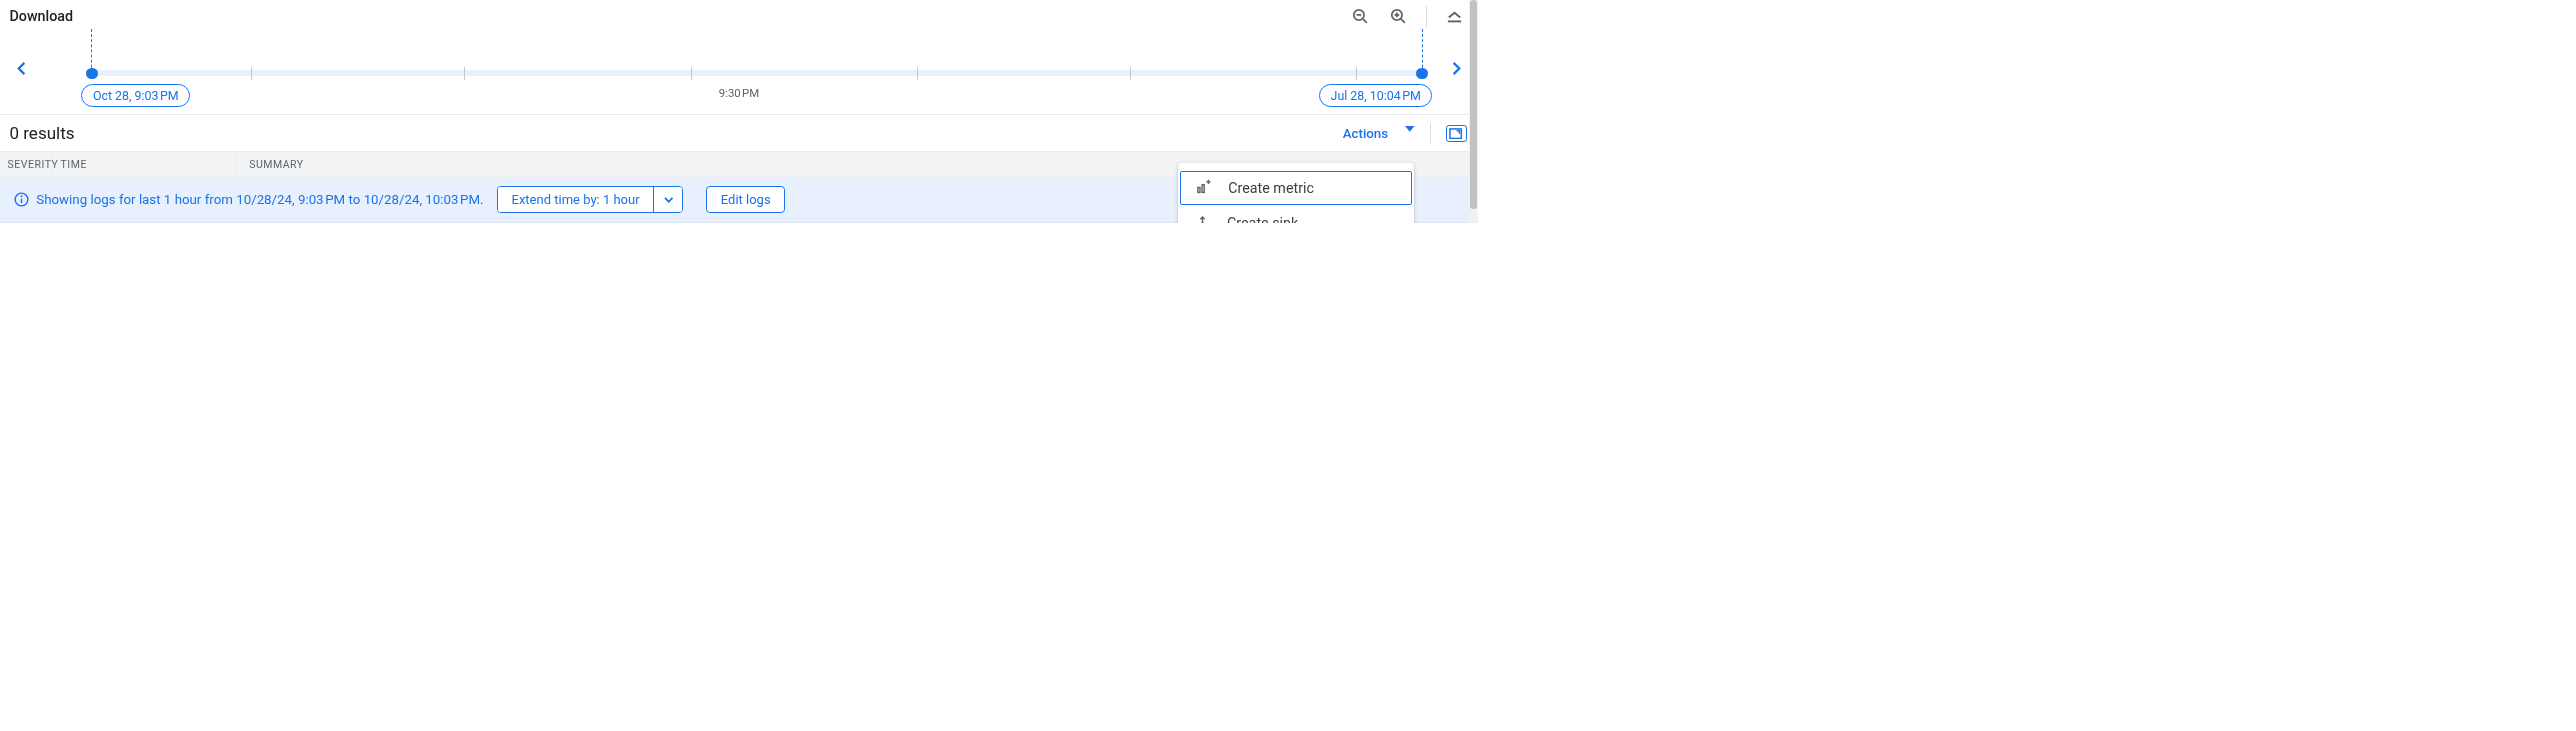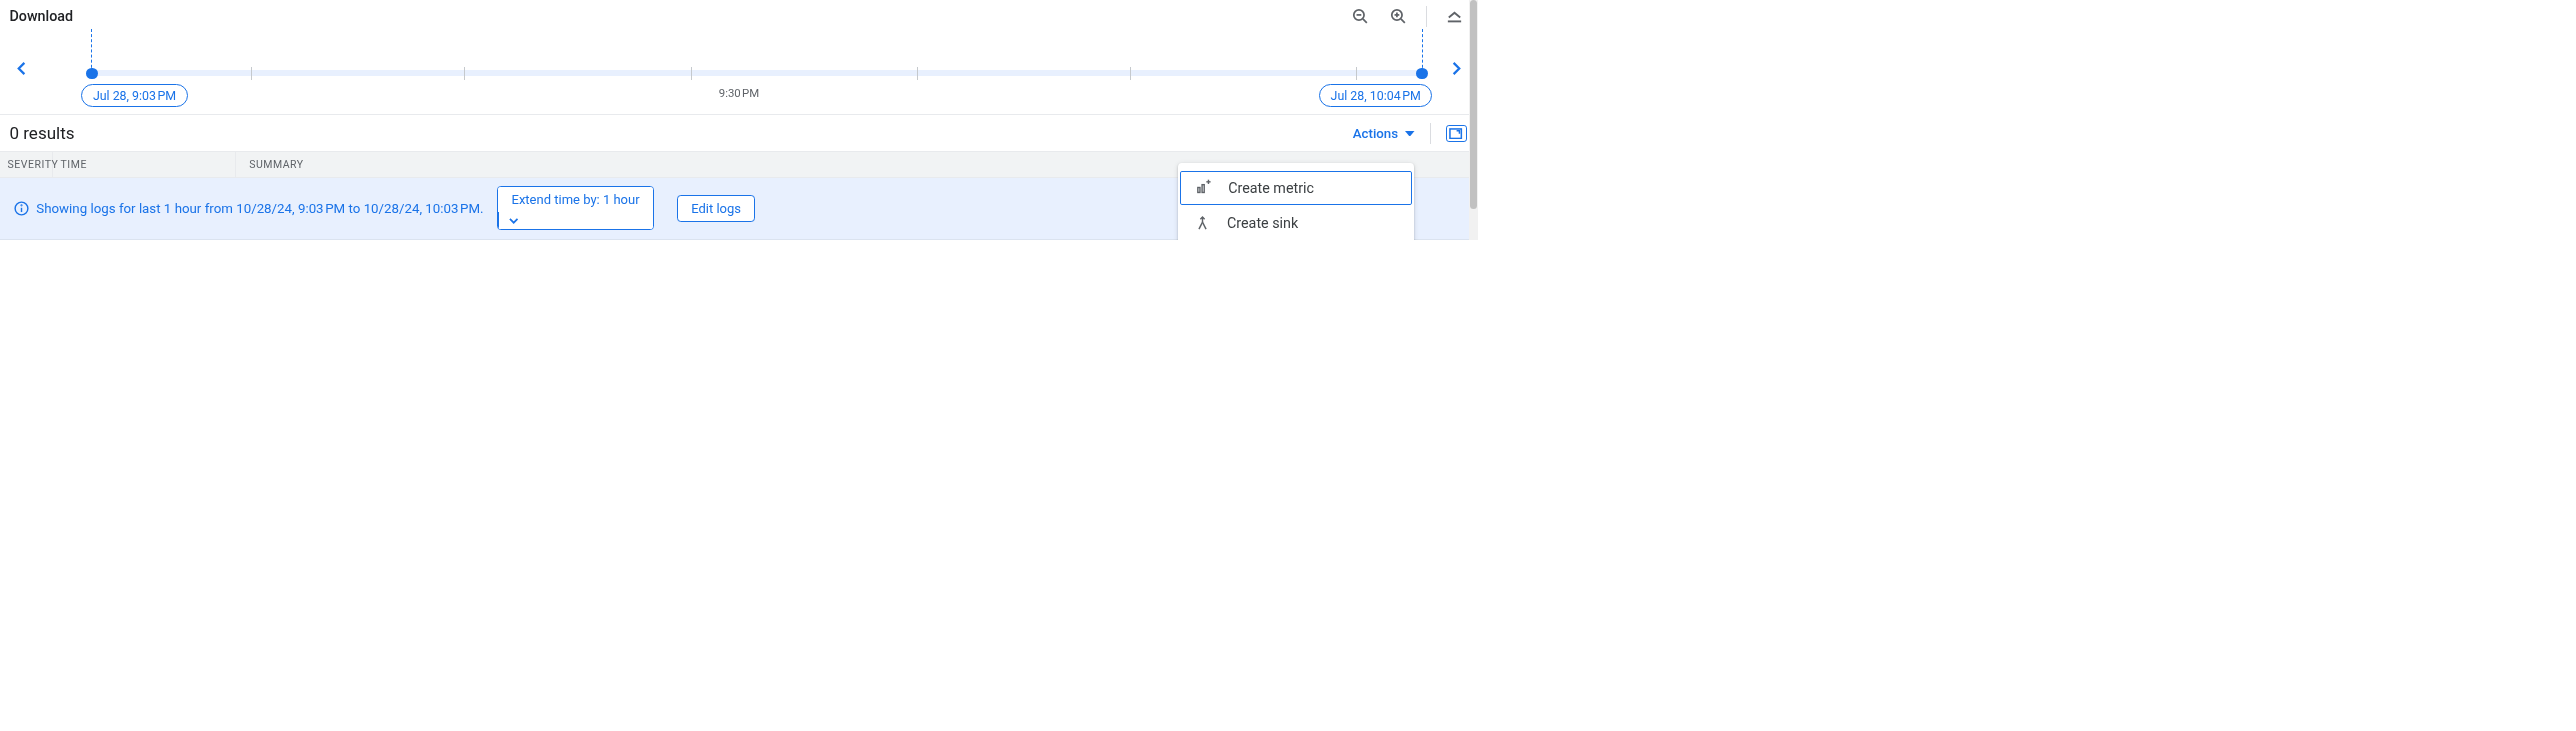--- a/index.html
+++ b/index.html
@@ -144,22 +144,22 @@
       color: #202124;
       font-weight: 400;
     }
     .results-right {
       display: flex;
       align-items: center;
       gap: 15px;
     }
     .actions-dd {
       display: flex;
-      align-items: center;
-      gap: 7px;
+      align-items: flex-start;
+      gap: 17px;
       color: #1a73e8;
       font-size: 13.3px;
       font-weight: 500;
       cursor: pointer;
     }
     .expand-btn {
       color: #1a73e8;
       border: 1px solid #1a73e8;
       border-radius: 2.9px;
       width: 21px;
@@ -201,21 +201,20 @@
     .info-text {
       color: #1a73e8;
       font-size: 13.3px;
     }
     .pill-btn-group {
       display: flex;
       border: 1px solid #1a73e8;
       border-radius: 3.8px;
       overflow: hidden;
       margin-left: 7.6px;
-      flex-direction: column;
     }
     .pill-btn {
       color: #1a73e8;
       font-size: 13px;
       padding: 4.8px 13.3px;
       background: #fff;
       cursor: pointer;
       display: flex;
       align-items: center;
       border: none;
@@ -331,21 +330,21 @@
       <div class="track-ticks">
         <div class="tick" style="left:12%"></div>
         <div class="tick" style="left:28%"></div>
         <div class="tick" style="left:45%"></div>
         <div class="tick" style="left:62%"></div>
         <div class="tick" style="left:78%"></div>
         <div class="tick" style="left:95%"></div>
       </div>
       <div class="handle-dot left"></div>
       <div class="handle-dot right"></div>
-      <div class="time-chip left">Jul 28, 9:03 PM</div>
+      <div class="time-chip left">Oct 28, 9:03 PM</div>
       <div class="center-label">9:30 PM</div>
       <div class="time-chip right">Jul 28, 10:04 PM</div>
     </div>
     <div class="arrow-btn">
       <svg width="15" height="15" viewBox="0 0 16 16" fill="none" stroke="currentColor" stroke-width="2.4">
           <polyline points="6,2 12,8 6,14"></polyline>
         </svg>
     </div>
   </div>
 </div>

